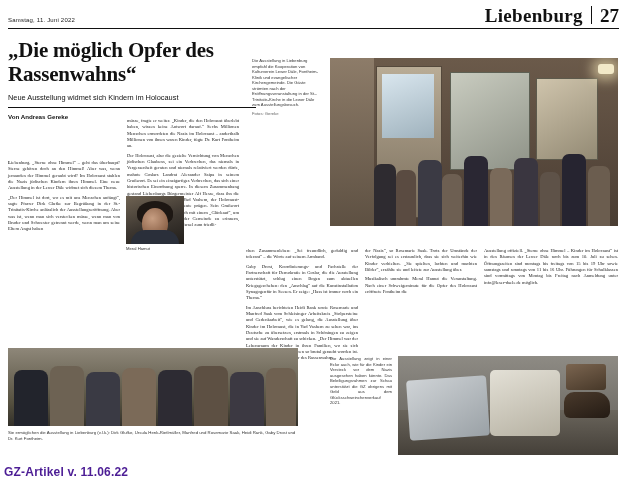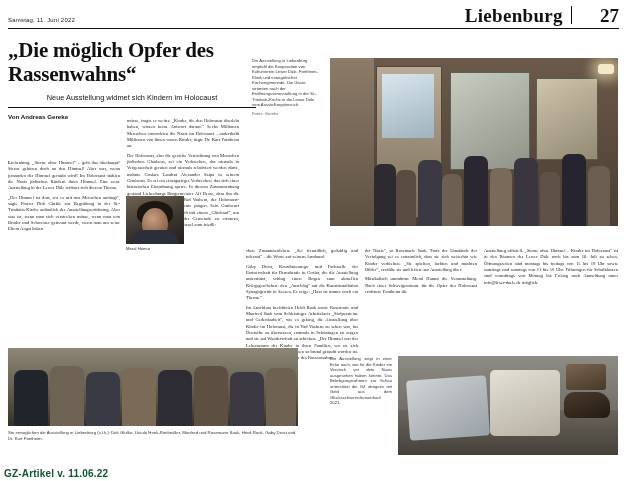--- a/index.html
+++ b/index.html
@@ -31,21 +31,21 @@
   .masthead-title{
     font-family:"Liberation Serif", serif;
     font-size:19px;font-weight:bold;letter-spacing:.3px;color:#111;
     line-height:1;
   }
   .masthead-sep{
     width:1.2px;height:18px;background:#111;margin-bottom:1px;
   }
   .masthead-page{
     font-family:"Liberation Serif", serif;
-    font-size:19px;font-weight:bold;color:#111;line-height:1;margin-left:20px;
+    font-size:19px;font-weight:bold;color:#111;line-height:1;
   }
 
   
   .headline-wrap{
     margin-top:10px;
     width:248px;
   }
   .headline{
     font-family:"Liberation Serif", serif;
     font-weight:bold;
@@ -55,21 +55,20 @@
     color:#111;
     margin:0;
   }
   .subhead{
     font-family:"Liberation Sans", sans-serif;
     font-size:7.4px;
     margin-top:7px;
     color:#111;
     border-bottom:.8px solid #111;
     padding-bottom:5px;
-    text-align:center;
   }
   .byline{
     font-family:"Liberation Sans", sans-serif;
     font-size:6.2px;font-weight:bold;
     margin-top:5px;margin-bottom:4px;
     color:#111;
   }
   p.body{
     font-family:"Liberation Serif", serif;
     font-size:4.6px;
@@ -168,21 +167,21 @@
   .wide-cap{
     position:absolute;top:430px;left:8px;width:290px;
     font-family:"Liberation Sans", sans-serif;
     font-size:4.3px;line-height:1.3;color:#333;
   }
 
   
   .footer{
     position:absolute;left:4px;bottom:2px;
     font-family:"Liberation Sans", sans-serif;
-    font-size:10px;font-weight:bold;color:#14532d;
+    font-size:12px;font-weight:bold;color:#4c1d95;
     letter-spacing:.2px;
   }
   .gray-strip{
     position:absolute;left:0;right:0;bottom:0;height:26px;background:#ffffff;
   }
 </style>
 </head>
 <body>
 
 <div class="page">

